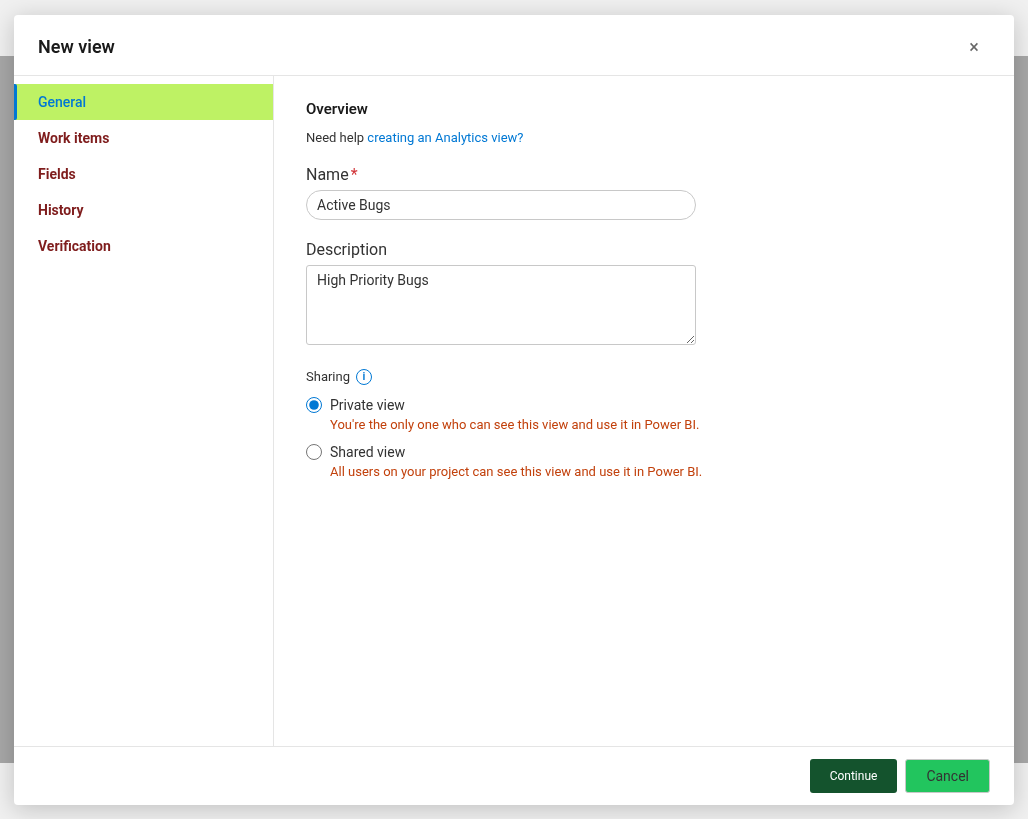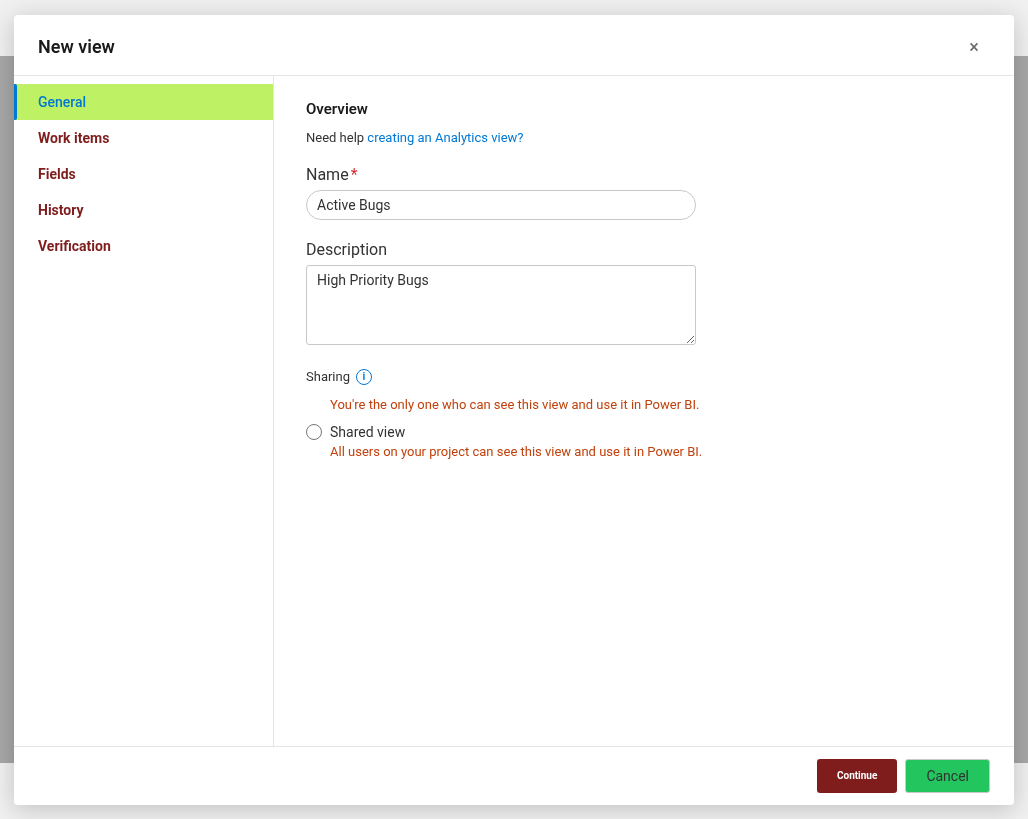--- a/index.html
+++ b/index.html
@@ -227,28 +227,28 @@
 
     .dialog-footer {
       padding: 12px 24px;
       border-top: 1px solid #e5e5e5;
       display: flex;
       justify-content: flex-end;
       gap: 8px;
     }
 
     .btn-primary {
-      background: #7f1d1d;
+      background: #14532d;
       color: #fff;
       border: none;
       padding: 8px 20px;
-      font-size: 10px;
+      font-size: 12px;
       border-radius: 3px;
       cursor: pointer;
-      font-weight: 700;
+      font-weight: 400;
     }
 
     .btn-secondary {
       background: #22c55e;
       color: #333;
       border: 1px solid #c8c8c8;
       padding: 8px 20px;
       font-size: 14px;
       border-radius: 3px;
       cursor: pointer;
@@ -305,20 +305,24 @@
           <textarea class="textarea-input" style="">High Priority Bugs</textarea>
         </div>
 
         <div class="sharing-section">
           <div class="sharing-title">
             <span>Sharing</span>
             <span class="info-icon">i</span>
           </div>
 
           <div class="radio-option">
+            <label class="radio-label">
+              <input type="radio" class="radio-input" name="sharing" checked="" style="">
+              <span>Private view</span>
+            </label>
             <div class="radio-description">You're the only one who can see this view and use it in Power BI.</div>
           </div>
 
           <div class="radio-option">
             <label class="radio-label">
               <input type="radio" class="radio-input" name="sharing" style="">
               <span>Shared view</span>
             </label>
             <div class="radio-description">All users on your project can see this view and use it in Power BI.</div>
           </div>

